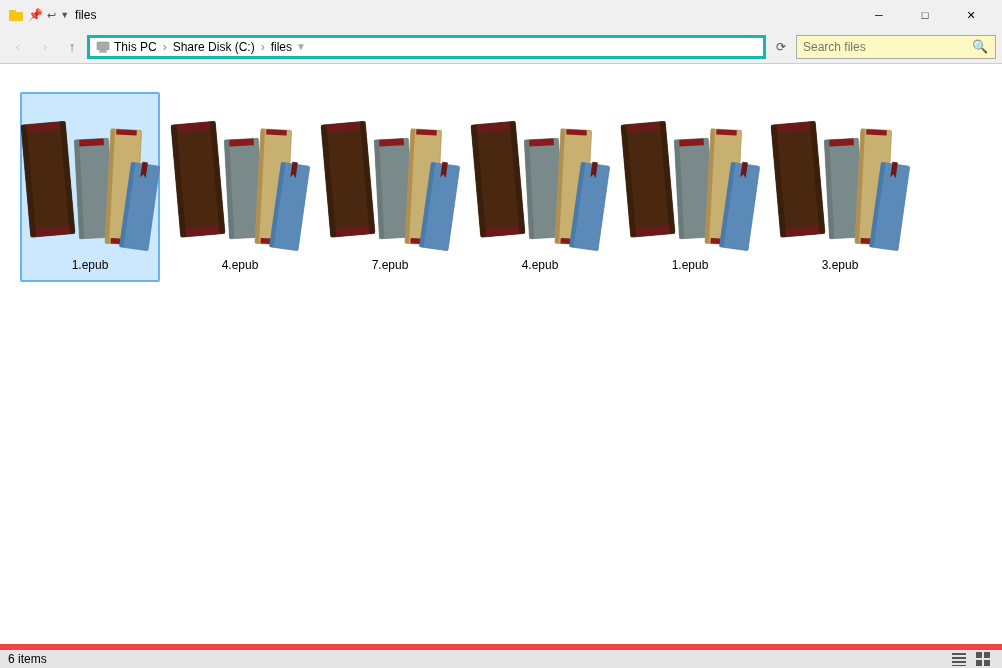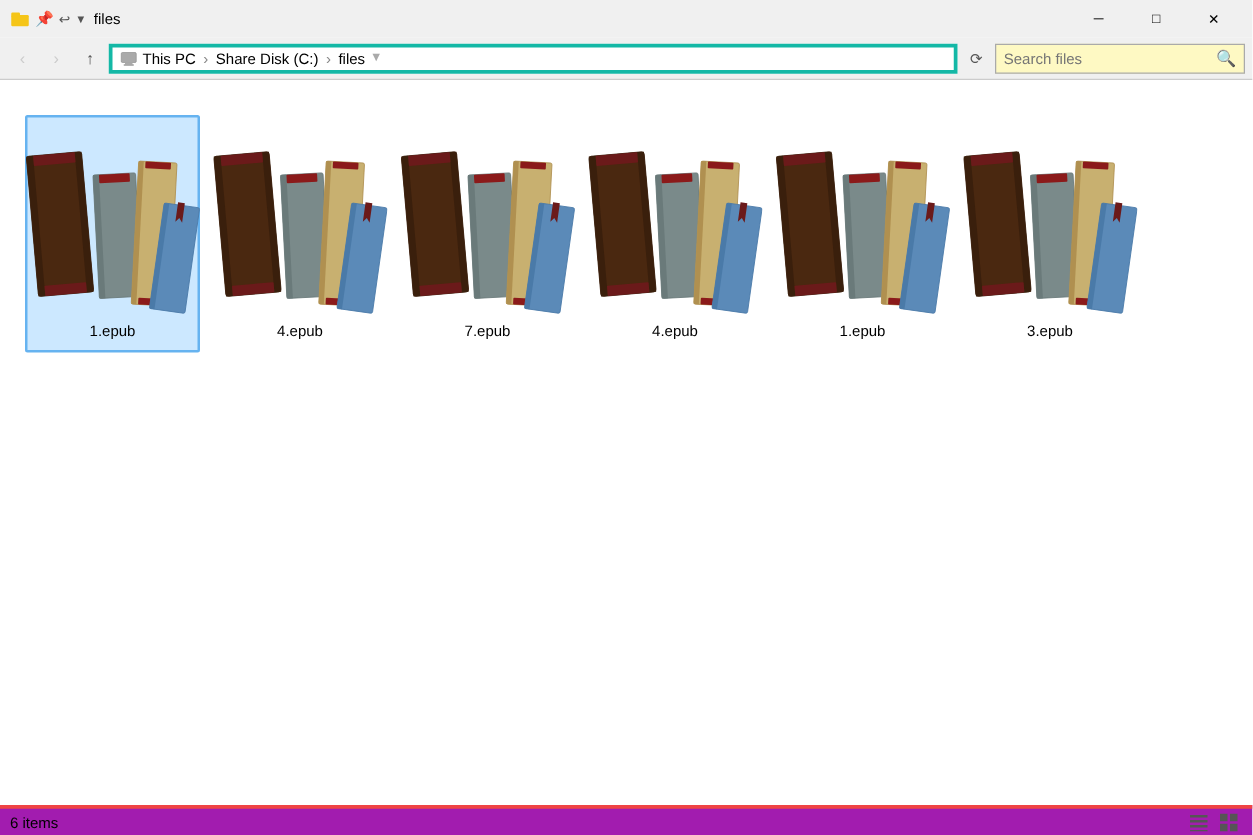--- a/index.html
+++ b/index.html
@@ -28,21 +28,21 @@
     .nav-btn.disabled { color: #ccc; cursor: default; }
     .address-box { flex: 1; height: 24px; background: #fff; border: 3px solid #14b8a6; display: flex; align-items: center; padding: 0 6px; font-size: 12px; color: #000; }
     .address-box .crumb { display: flex; align-items: center; gap: 4px; }
     .crumb-sep { color: #888; margin: 0 2px; }
     .address-refresh { width: 24px; height: 24px; display: flex; align-items: center; justify-content: center; color: #555; cursor: pointer; }
     .search-box { width: 200px; height: 24px; border: 1px solid #aaa; background: #fef9c3; display: flex; align-items: center; padding: 0 6px; gap: 4px; }
     .search-box input { border: none; outline: none; font-size: 12px; flex: 1; color: #888; background: transparent; }
     .search-icon-btn { color: #666; font-size: 13px; }
 
     
-    .status-bar { height: 24px; background: #a21caf; border-top: 3px solid #ef4444; display: flex; align-items: center; padding: 0 8px; justify-content: space-between; }
+    .status-bar { height: 24px; background: #e5e5e5; border-top: 6px solid #ef4444; display: flex; align-items: center; padding: 0 8px; justify-content: space-between; }
     .status-text { font-size: 12px; color: #000; }
     .view-icons { display: flex; gap: 2px; }
     .view-icon-btn { width: 22px; height: 22px; display: flex; align-items: center; justify-content: center; font-size: 14px; color: #555; cursor: pointer; }
 
     
     .main-area { flex: 1; overflow-y: auto; background: #fff; padding: 28px 20px; }
     .file-grid { display: flex; flex-wrap: wrap; gap: 10px; align-content: flex-start; }
     .file-item { width: 140px; display: flex; flex-direction: column; align-items: center; padding: 8px; cursor: pointer; border: 2px solid transparent; border-radius: 2px; }
     .file-item.selected { background: #cce8ff; border-color: #66b3f0; }
     .file-name { margin-top: 6px; font-size: 12px; text-align: center; color: #000; word-break: break-word; }

